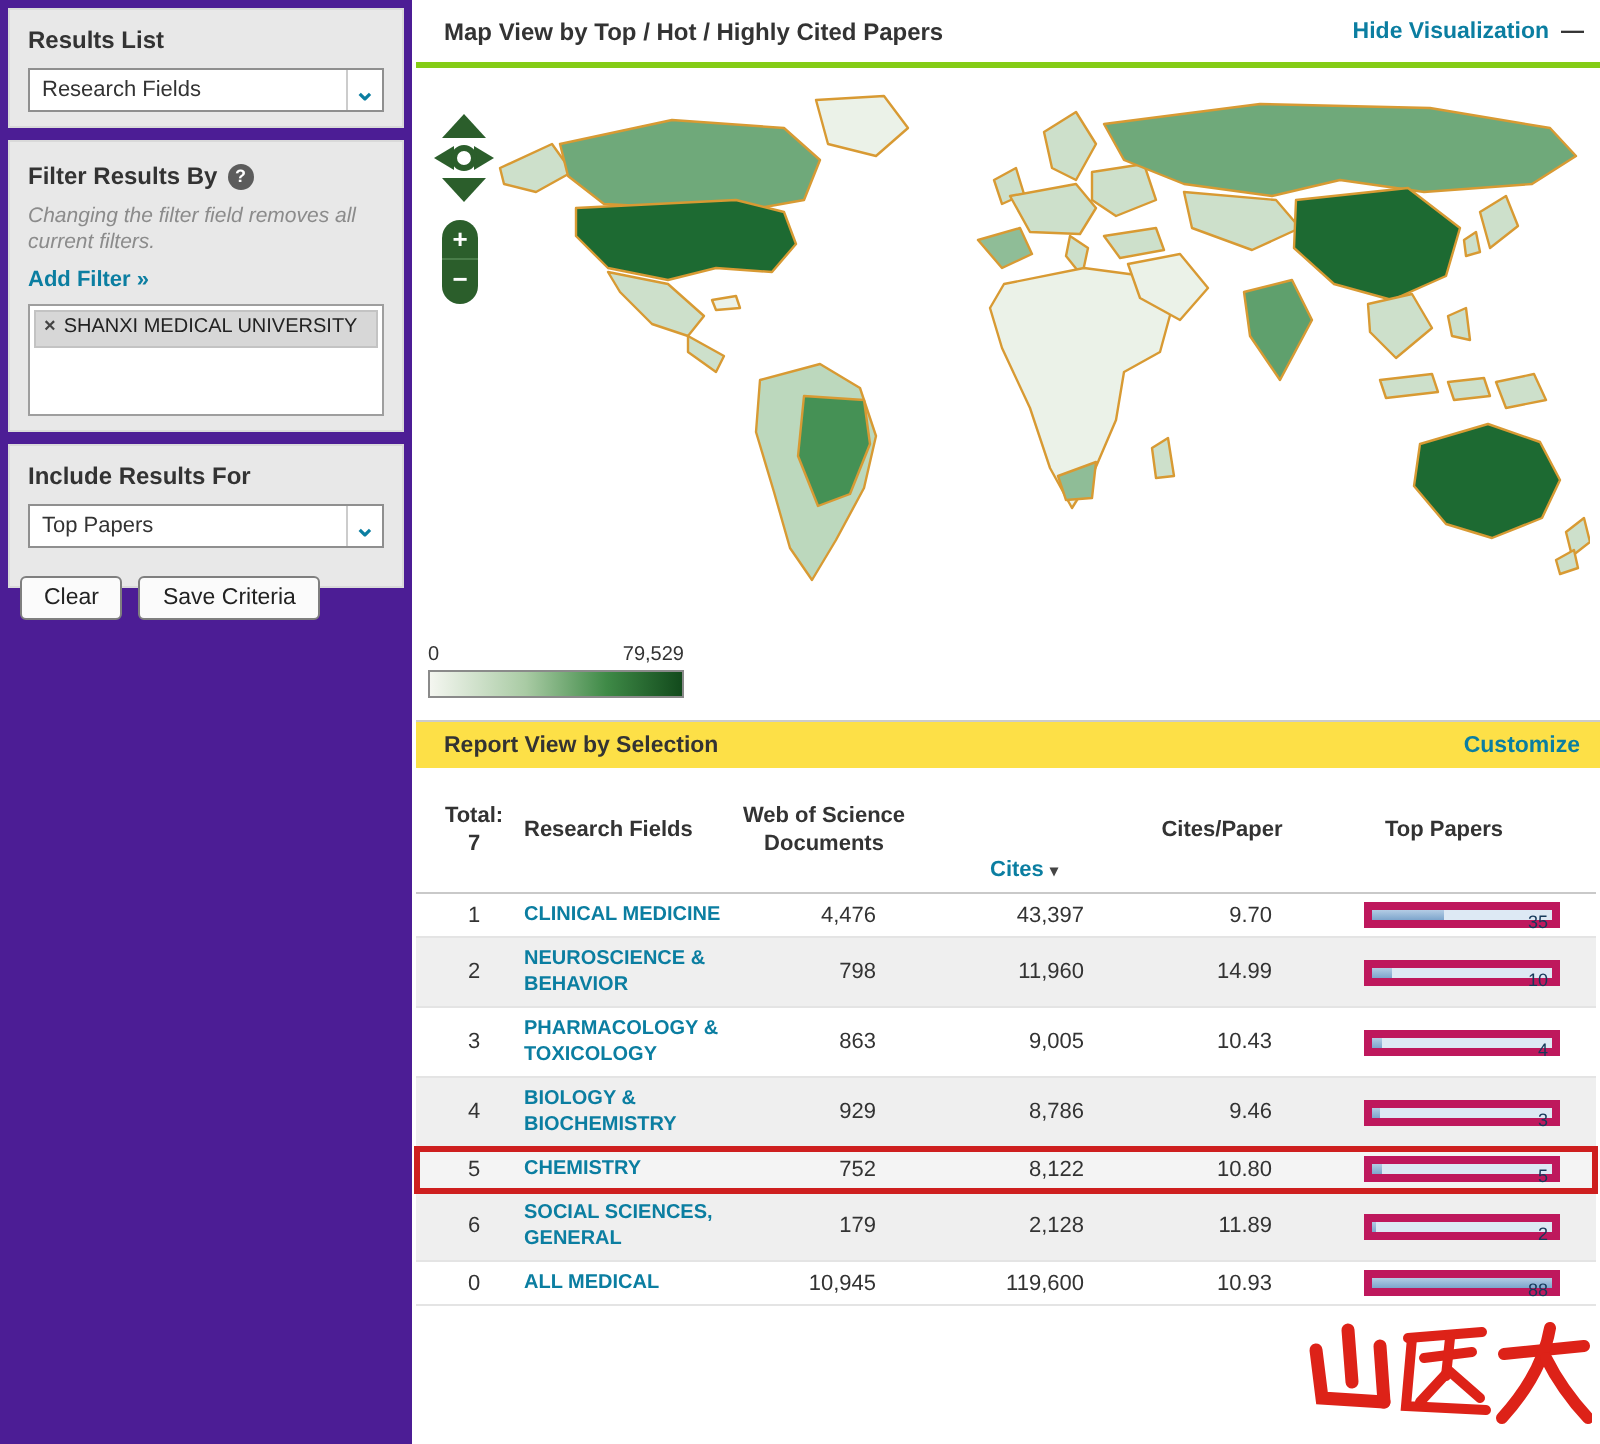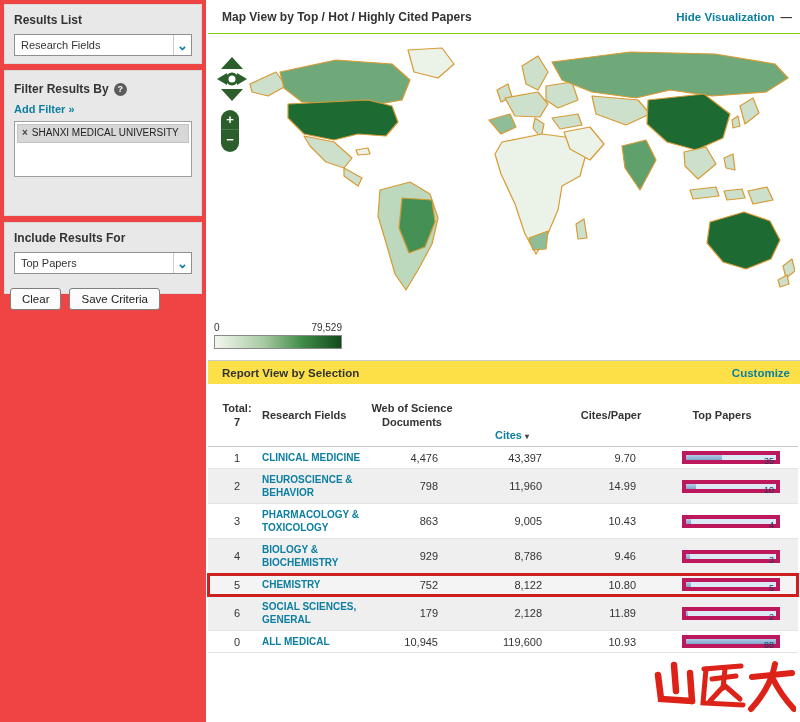--- a/index.html
+++ b/index.html
@@ -1,20 +1,20 @@
 <!DOCTYPE html>
 <html><head>
 <meta charset="utf-8">
 <style>
   * { box-sizing: border-box; }
   body { margin:0; background:#fff; font-family:"Liberation Sans", sans-serif; }
   .page { position:relative; width:800px; height:722px; background:#fff; overflow:hidden; }
 
   
-  .sidebar { position:absolute; left:0; top:0; width:206px; height:722px; background:#ef4444; }
+  .sidebar { position:absolute; left:0; top:0; width:206px; height:722px; background:#4c1d95; }
   .panel { position:absolute; left:4px; width:198px; background:#e8e8e8; border:1px solid #d9d9d9; padding:8px 9px; }
   .p1 { top:4px;  height:60px; }
   .p2 { top:70px; height:146px; }
   .p3 { top:222px; height:72px; }
   .side-label { font-size:12px; font-weight:bold; color:#333; }
   .fake-select { margin-top:7px; height:22px; background:#fff; border:1px solid #8f8f8f;
                  display:flex; align-items:center; justify-content:space-between;
                  font-size:11px; color:#333; padding-left:6px; cursor:pointer; }
   .chev { width:18px; height:20px; border-left:1px solid #ccc; color:#0b7ea1;
           display:flex; align-items:center; justify-content:center; font-size:13px; font-weight:bold; }
@@ -26,21 +26,21 @@
   .filter-listbox { margin-top:4px; background:#fff; border:1px solid #9e9e9e; height:56px; padding:2px; overflow:hidden; }
   .filter-item { background:#d7d7d7; border:1px solid #c3c3c3; font-size:10px; color:#222;
                  padding:2px 4px 3px 4px; display:flex; gap:4px; line-height:1.2; cursor:pointer; }
   .filter-x { color:#444; font-size:10px; font-weight:bold; cursor:pointer; }
   .side-buttons { position:absolute; left:10px; top:288px; display:flex; gap:8px; }
   .btn { background:#fbfbfb; border:1px solid #7f7f7f; border-radius:3px; font-size:11.5px; color:#222;
          padding:4px 11px; cursor:pointer; }
 
   
   .main { position:absolute; left:208px; top:0; width:592px; height:722px; }
-  .main-header { position:absolute; left:0; top:0; right:0; height:34px; border-bottom:1px solid #84cc16;
+  .main-header { position:absolute; left:0; top:0; right:0; height:34px; border-bottom:3px solid #84cc16;
                  display:flex; align-items:center; justify-content:space-between; padding:0 8px 0 14px; }
   .map-title { font-size:12px; font-weight:bold; color:#333; }
   .hide-link { font-size:11.5px; font-weight:bold; color:#0b7ea1; cursor:pointer; display:flex; align-items:center; gap:6px; }
   .minus-ic { color:#333; font-weight:bold; }
 
   .map-wrap { position:absolute; left:0; top:34px; right:0; height:286px; }
   .map-svg { position:absolute; left:32px; top:8px; }
   .pan-ctl { position:absolute; left:8px; top:22px; cursor:pointer; }
   .zoom-ctl { position:absolute; left:13px; top:76px; width:18px; height:42px; border-radius:9px;
               background:#2b5e2b; color:#fff; text-align:center; cursor:pointer; }
@@ -95,20 +95,21 @@
       <div class="fake-select">
         <span>Research Fields</span>
         <span class="chev">⌄</span>
       </div>
     </div>
 
     <div class="panel p2">
       <div>
         <span class="side-label">Filter Results By</span><span class="help-circle">?</span>
       </div>
+      <div class="filter-note">Changing the filter field removes all current filters.</div>
       <span class="add-filter">Add Filter »</span>
       <div class="filter-listbox">
         <div class="filter-item">
           <span class="filter-x">×</span>
           <span>SHANXI MEDICAL UNIVERSITY</span>
         </div>
       </div>
     </div>
 
     <div class="panel p3">

